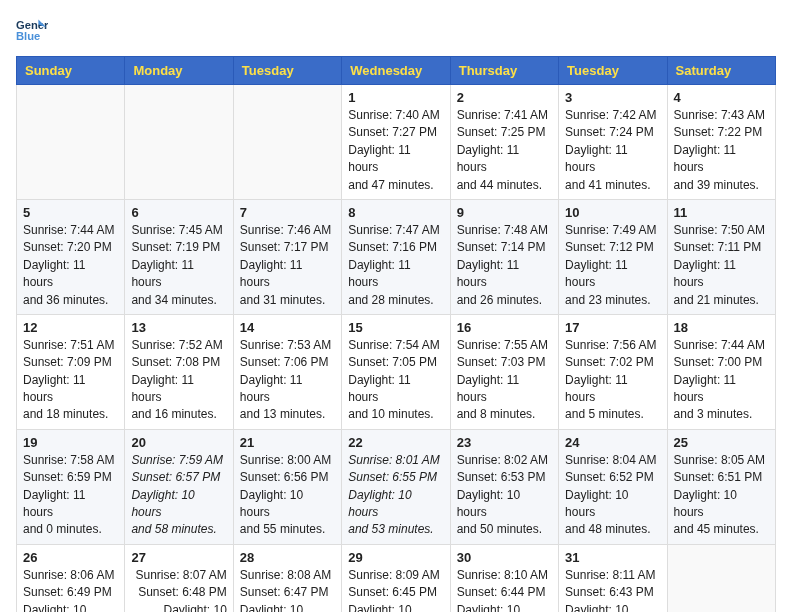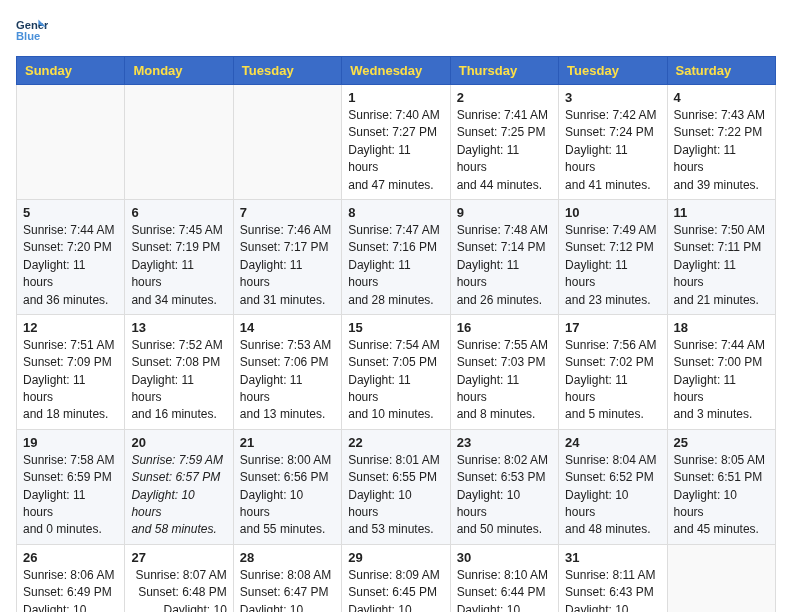--- a/index.html
+++ b/index.html
@@ -268,21 +268,21 @@
         </td>
         <td>
           <span class="day-num">21</span>
           <div class="day-info" style="white-space: pre-line;">Sunrise: 8:00 AM
 Sunset: 6:56 PM
 Daylight: 10 hours
 and 55 minutes.</div>
         </td>
         <td>
           <span class="day-num">22</span>
-          <div class="day-info" style="white-space: pre-line;">Sunrise: 8:01 AM
+          <div class="day-info" style="white-space: pre-line; font-style: italic;">Sunrise: 8:01 AM
 Sunset: 6:55 PM
 Daylight: 10 hours
 and 53 minutes.</div>
         </td>
         <td>
           <span class="day-num">23</span>
           <div class="day-info" style="white-space: pre-line;">Sunrise: 8:02 AM
 Sunset: 6:53 PM
 Daylight: 10 hours
 and 50 minutes.</div>

